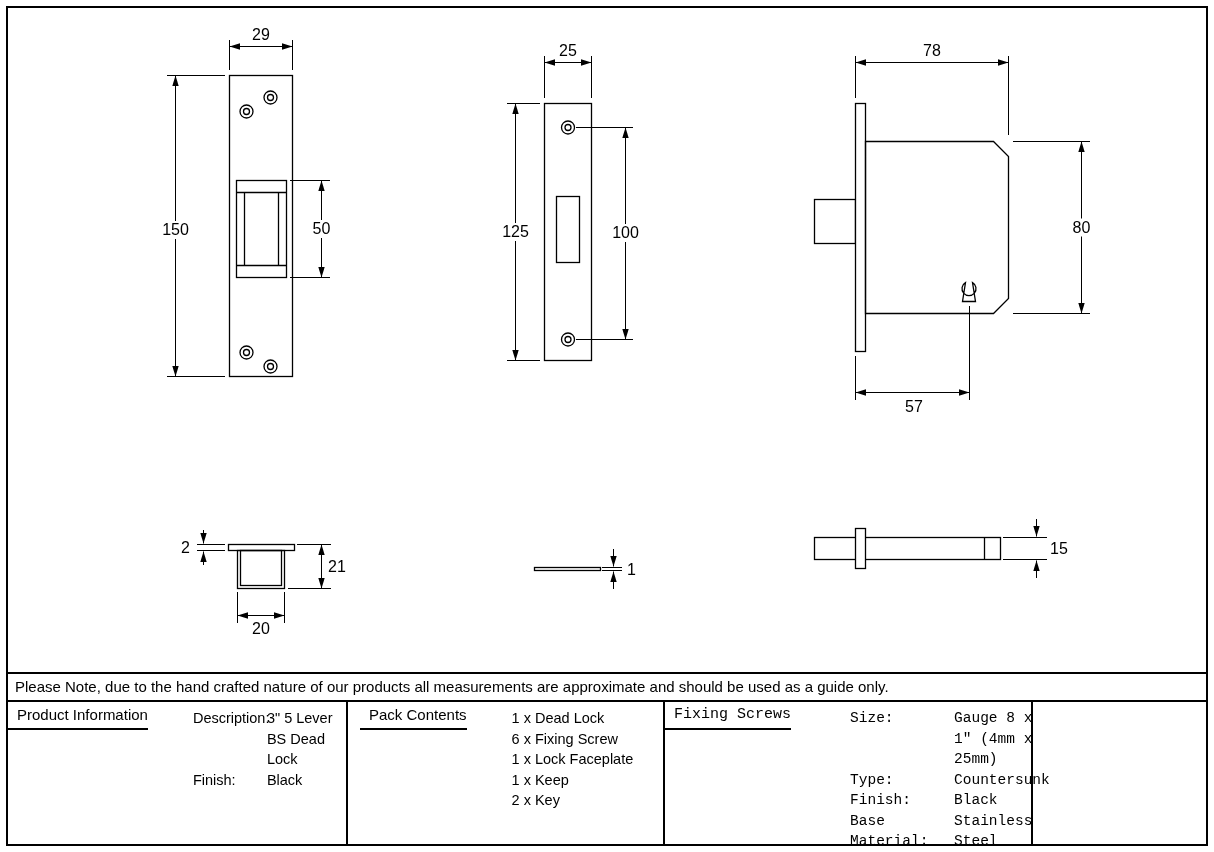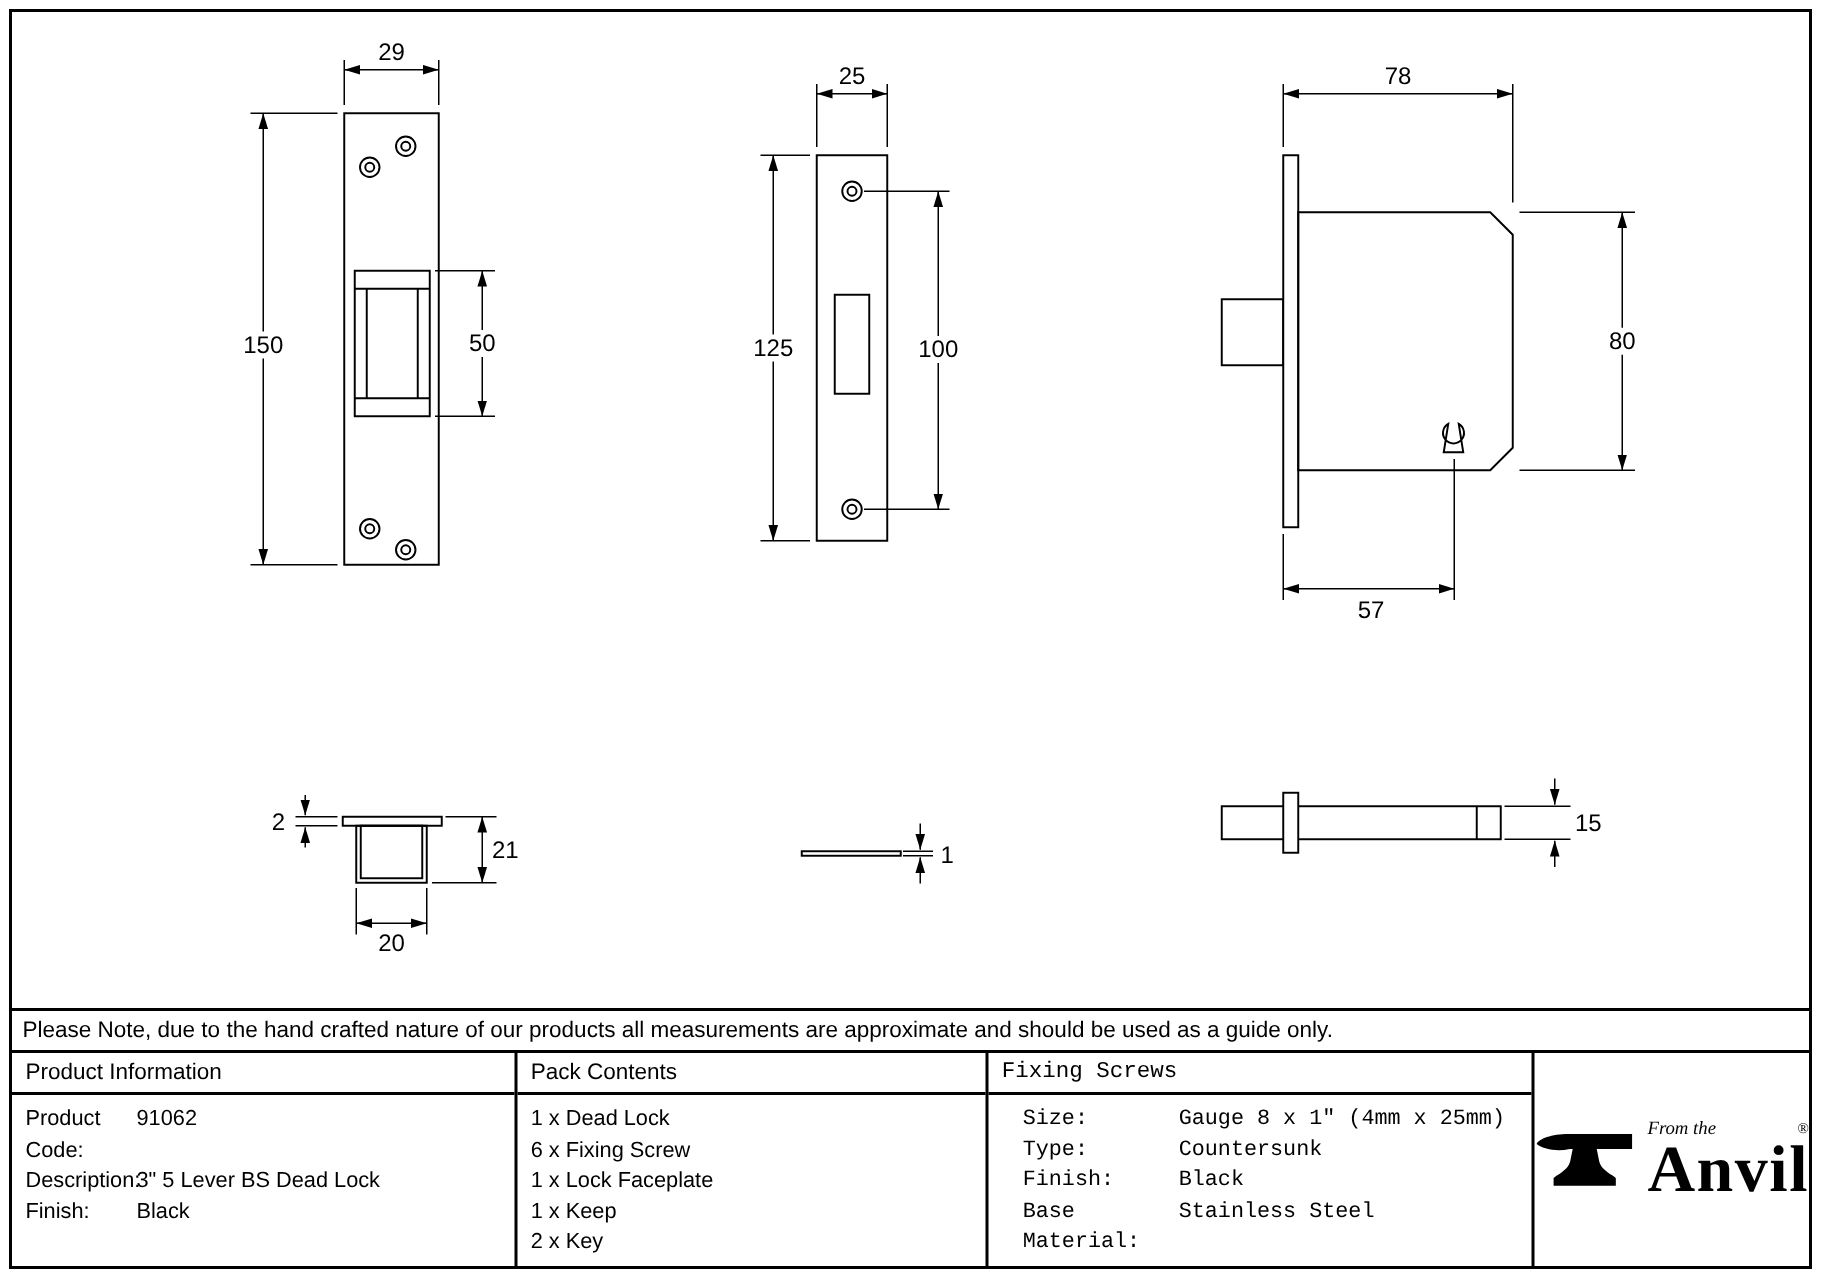--- a/index.html
+++ b/index.html
@@ -3,23 +3,23 @@
 <meta charset="utf-8">
 <style>
   *{margin:0;padding:0;box-sizing:border-box;}
   html,body{width:1214px;height:852px;background:#ffffff;overflow:hidden;}
   body{font-family:"Liberation Sans",sans-serif;color:#000;position:relative;}
   .sheet{position:absolute;left:6px;top:6px;width:1202px;height:840px;border:2px solid #000;display:flex;flex-direction:column;background:#fff;}
   .drawings-wrap{height:664px;}
   .drawings-wrap svg{display:block;width:100%;height:100%;}
   .note{border-top:2px solid #000;border-bottom:2px solid #000;height:30px;line-height:26px;font-size:15px;padding-left:7px;flex:0 0 auto;}
   .grid{flex:1;display:flex;min-height:0;}
-  .col{border-right:2px solid #000;display:flex;flex-direction:column;}
+  .col{border-right:2px solid #000;display:flex;flex-direction:row;gap:36px;}
   .col1{width:340px;}
-  .col2{width:317px;}
+  .col2{width:317px;padding-left:12px;}
   .col3{width:368px;font-family:Liberation Mono, monospace;}
   .col4{flex:1;border-right:none;display:flex;align-items:center;justify-content:center;}
   .hdr{height:28px;line-height:26px;border-bottom:2px solid #000;padding-left:9px;font-size:15px;flex:0 0 auto;}
   .cbody{padding:6px 0 0 9px;font-size:14.5px;}
   .kv{display:flex;line-height:20.5px;}
   .col1 .k{width:74px;flex:0 0 auto;}
   .col3 .k{width:104px;flex:0 0 auto;margin-left:14px;}
   .pi{line-height:20.5px;}
   .dim{font-size:16px;fill:#000;text-anchor:middle;font-family:"Liberation Sans",sans-serif;}
   .dimS{text-anchor:start;}
@@ -174,24 +174,20 @@
   <div class="note">
     <span>Please Note, due to the hand crafted nature of our products all measurements are approximate and should be used as a guide only.</span>
   </div>
 
   <div class="grid">
 
     <div class="col col1">
       <div class="hdr">Product Information</div>
       <div class="cbody">
         <div class="kv">
-          <span class="k">Product Code:</span>
-          <span class="v">91062</span>
-        </div>
-        <div class="kv">
           <span class="k">Description:</span>
           <span class="v">3" 5 Lever BS Dead Lock</span>
         </div>
         <div class="kv">
           <span class="k">Finish:</span>
           <span class="v">Black</span>
         </div>
       </div>
     </div>
 
@@ -221,29 +217,15 @@
           <span class="k">Finish:</span>
           <span class="v">Black</span>
         </div>
         <div class="kv">
           <span class="k">Base Material:</span>
           <span class="v">Stainless Steel</span>
         </div>
       </div>
     </div>
 
-    <div class="col col4">
-      <div class="logo">
-        <svg class="anvil-icon" viewBox="0 0 70 46">
-          <path fill="#000" d="M69,5 L24,5 C12,5 3,8.5 1.5,12 C7,16 16,17.5 25,15.5 L27,15.5 L25.5,23 C25,27.5 21.5,31 15.5,34.5 L13.5,36 L13.5,41.5 L57.5,41.5 L57.5,36 L55.5,34.5 C49.5,31 46,27.5 45.5,23 L44,15.5 L69,15.5 Z"></path>
-        </svg>
-        <div class="logo-text">
-          <div class="from-row">
-            <span>From the</span>
-            <span class="reg">®</span>
-          </div>
-          <div class="anvil-name">Anvil</div>
-        </div>
-      </div>
-    </div>
 
   </div>
 </div>
 
 </body></html>

